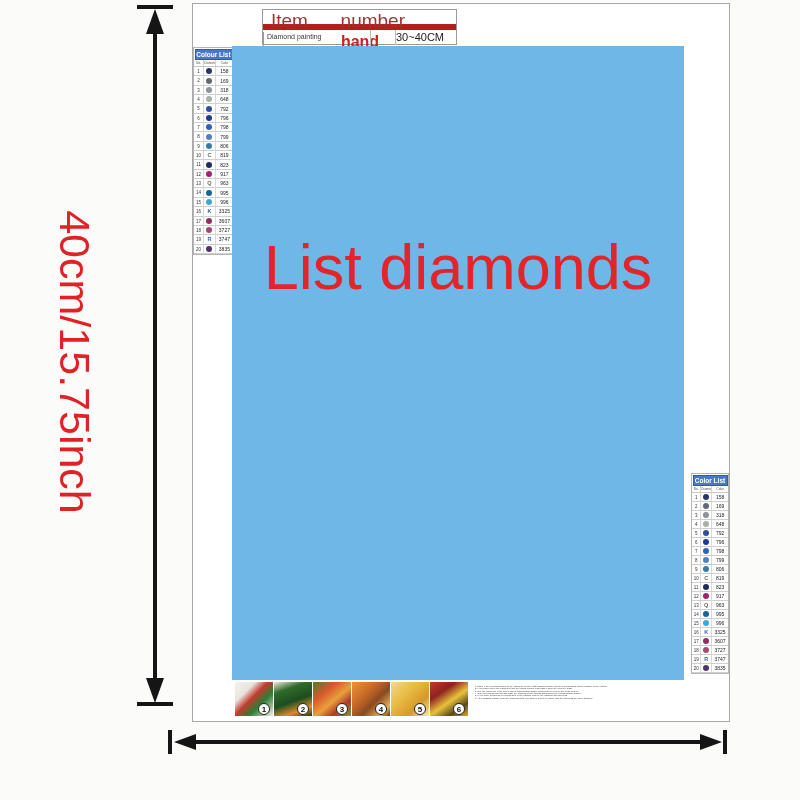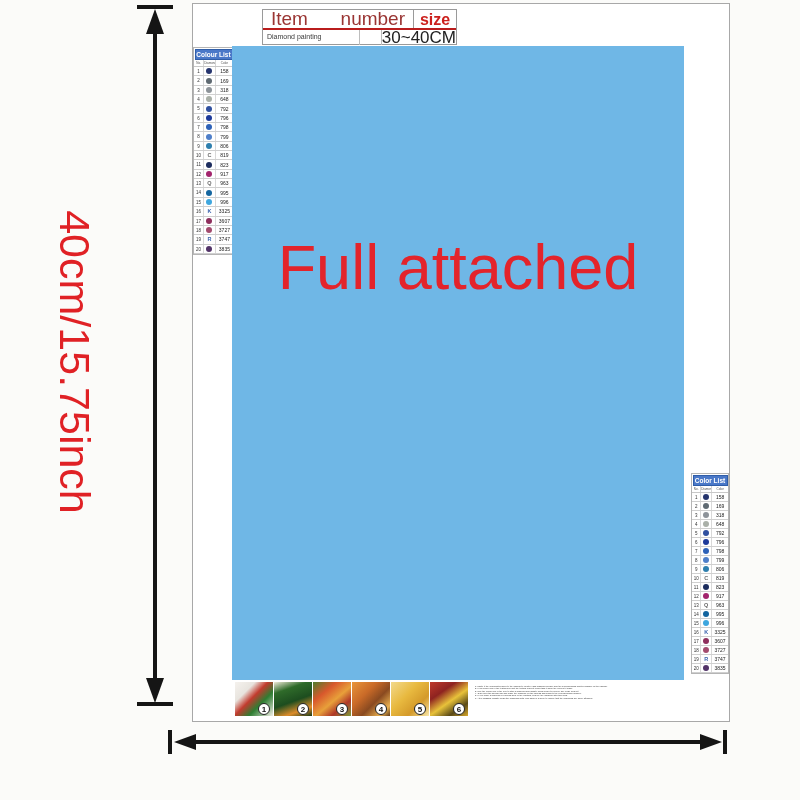--- a/index.html
+++ b/index.html
@@ -20,32 +20,32 @@
   .width-label{position:absolute;left:277px;top:746px;width:300px;color:#e01f22;
     font-size:41px;text-align:center;}
 
   
   .poster{position:absolute;left:192px;top:3px;width:538px;height:719px;
     background:#ffffff;border:1.5px solid #a8a8a8;box-sizing:border-box;}
 
   
   .item-table{position:absolute;left:69px;top:5px;width:195px;height:36px;
     border:1px solid #9a9a9a;box-sizing:border-box;background:#fff;}
-  .it-head{display:flex;height:20px;border-bottom:2px solid #b91c1c;box-sizing:border-box;}
+  .it-head{display:flex;height:20px;border-bottom:6px solid #b91c1c;box-sizing:border-box;flex-direction:column;}
   .it-head-left{width:150px;display:flex;justify-content:space-between;align-items:center;
     padding:0 8px;box-sizing:border-box;}
   .it-item{color:#9a3533;font-size:19px;}
   .it-number{color:#9a3533;font-size:19px;}
   .it-size{flex:1;border-left:1px solid #9a9a9a;color:#cc201d;font-weight:bold;
     font-size:16px;text-align:center;line-height:19px;}
   .it-body{display:flex;height:15px;}
   .it-b1{width:108px;font-size:7px;color:#3a3a3a;padding:3px 0 0 4px;box-sizing:border-box;
     border-right:1px solid #bdbdbd;}
   .it-b2{width:25px;border-right:1px solid #bdbdbd;box-sizing:border-box;}
-  .it-b3{flex:1;font-size:17px;color:#222;text-align:center;line-height:15px;}
+  .it-b3{flex:1;font-size:11px;color:#222;line-height:15px;}
 
   
   .paste{position:absolute;left:39px;top:42px;width:452px;height:634px;background:#6fb7e6;}
   .paste-line1{position:absolute;left:0;top:185px;width:100%;text-align:center;
     color:#e3242b;font-size:63px;}
   .paste-line2{position:absolute;left:0;top:307px;width:100%;text-align:center;
     color:#e3242b;font-size:57px;}
 
   
   .clist{position:absolute;width:41px;background:#fff;border:1px solid #b5b5b5;box-sizing:border-box;}
@@ -98,21 +98,21 @@
   <div class="height-label">40cm/15.75inch</div>
 
   <div class="poster">
 
     <div class="item-table">
       <div class="it-head">
         <div class="it-head-left">
           <span class="it-item">Item</span>
           <span class="it-number">number</span>
         </div>
-        <div class="it-size">size</div>
+        <div class="it-size">hand</div>
       </div>
       <div class="it-body">
         <div class="it-b1">Diamond painting</div>
         <div class="it-b2"></div>
         <div class="it-b3">30~40CM</div>
       </div>
     </div>
 
     <div class="clist clist-left" id="clist-left">
         <div class="cl-title">Colour List</div>
@@ -257,21 +257,21 @@
         <div class="cl-row">
           <span class="cl-no">20</span>
           <span class="cl-sym">
             <i class="cl-dot" style="background: rgb(82, 51, 104);"></i>
           </span>
           <span class="cl-code">3835</span>
         </div>
       </div>
 
     <div class="paste">
-      <div class="paste-line1">Full attached</div>
+      <div class="paste-line1">List diamonds</div>
     </div>
 
     <div class="clist clist-right" id="clist-right">
         <div class="cl-title">Color List</div>
         <div class="cl-subhead">
           <span class="cl-sh0">No.</span>
           <span class="cl-sh1">Diamond</span>
           <span class="cl-sh2">Color</span>
         </div>
         <div class="cl-row">

